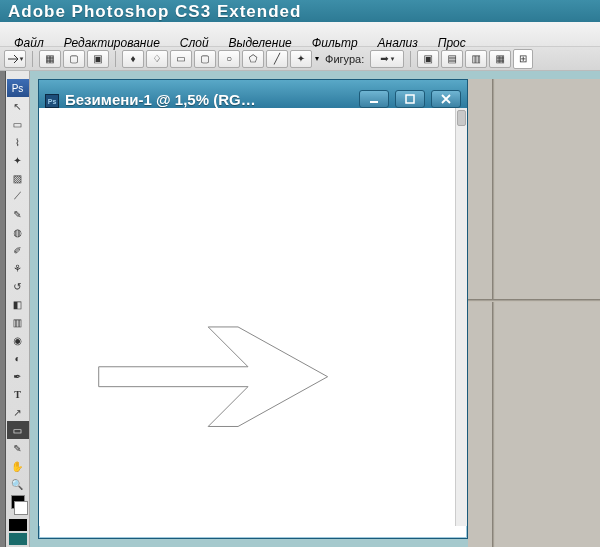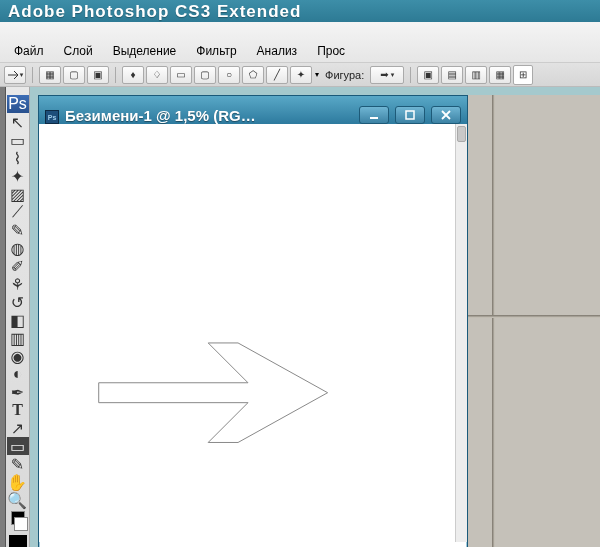--- a/index.html
+++ b/index.html
@@ -1,34 +1,34 @@
 <!DOCTYPE html>
 <html><head>
 <meta charset="utf-8">
 <style>
 * { margin: 0; padding: 0; box-sizing: border-box; font-family: Tahoma, sans-serif; user-select: none; }
 body { background: #b3d4d8; width: 600px; height: 547px; overflow: hidden; }
 
 .app-title { background: linear-gradient(#3d8ea8, #2d7a94); color: #fff; font-size: 17px; font-weight: bold; letter-spacing: 1px; padding: 2px 8px 20px 8px; height: 22px; text-shadow: 0 1px 1px rgba(0,0,0,.3); }
 
-.menubar { background: linear-gradient(#f4f4f4, #e6e6e6); border-bottom: 1px solid #ccc; height: 16px; display: flex; padding: 20px 4px; }
+.menubar { background: linear-gradient(#f4f4f4, #e6e6e6); border-bottom: 1px solid #ccc; height: 16px; display: flex; padding: 12px 4px; font-style: italic; }
 .menubar span { font-size: 12px; padding: 2px 10px; cursor: pointer; }
 
 .options-bar { background: linear-gradient(#e2e2e2, #d6d6d6); border-bottom: 1px solid #bbb; height: 24px; display: flex; align-items: center; padding: 0 4px; gap: 2px; }
 .ob-item { display: inline-flex; align-items: center; justify-content: center; width: 22px; height: 18px; border: 1px solid #aaa; background: linear-gradient(#fdfdfd, #e8e8e8); border-radius: 2px; cursor: pointer; font-size: 10px; color: #333; }
 .ob-sep { width: 1px; height: 16px; background: #aaa; margin: 0 4px; }
 .ob-label { font-size: 11px; margin: 0 4px; color: #222; }
 .ob-anchor { background: #fff; border: 1px solid #aaa; }
 
 .workspace { display: flex; height: calc(100% - 68px); background: #a5c9cd; }
 
 .tab-well { width: 6px; background: #7d7d7d; border-right: 1px solid #555; }
 
 .toolbox { width: 24px; background: linear-gradient(#e8e8e8, #d8d8d8); border-right: 1px solid #aaa; display: flex; flex-direction: column; align-items: center; padding-top: 8px; gap: 0; }
-.toolbox .tool { width: 22px; height: 18px; display: flex; align-items: center; justify-content: center; cursor: pointer; font-size: 16px; color: #333; }
+.toolbox .tool { width: 22px; height: 18px; display: flex; align-items: center; justify-content: center; cursor: pointer; font-size: 10px; color: #333; }
 .toolbox .tool.selected { background: linear-gradient(#3d6db5, #28508e); color: #fff; }
 .toolbox .tool.dark { background: #444; color: #eee; }
 .tool.swatch-fg { background: #000; width: 14px; height: 14px; border: 1px solid #888; margin-top: 2px; }
 .tool.swatch-bg { background: #fff; width: 14px; height: 14px; border: 1px solid #888; margin-top: -8px; margin-left: 6px; }
 .tool.mask-a { background:#000; width:18px; height:12px; margin-top:4px;}
 .tool.mask-b { background:#1a6a6a; width:18px; height:12px; margin-top:2px;}
 
 .canvas-area { flex: 1; position: relative; overflow: hidden; }
 
 .doc-window { position: absolute; left: 8px; top: 8px; width: 430px; height: 460px; background: #fff; border: 1px solid #1a5a7a; box-shadow: 0 0 0 1px #9fcadd inset; }
@@ -50,20 +50,21 @@
 </style>
 </head>
 <body>
 
 <div class="app-title">
   <span>Adobe Photoshop CS3 Extended</span>
 </div>
 
 <div class="menubar">
   <span>Файл</span>
+  <span>Редактирование</span>
   <span>Слой</span>
   <span>Выделение</span>
   <span>Фильтр</span>
   <span>Анализ</span>
   <span>Прос</span>
 </div>
 
 <div class="options-bar">
   <div class="ob-item">
     <svg width="12" height="12" viewBox="0 0 12 12">

